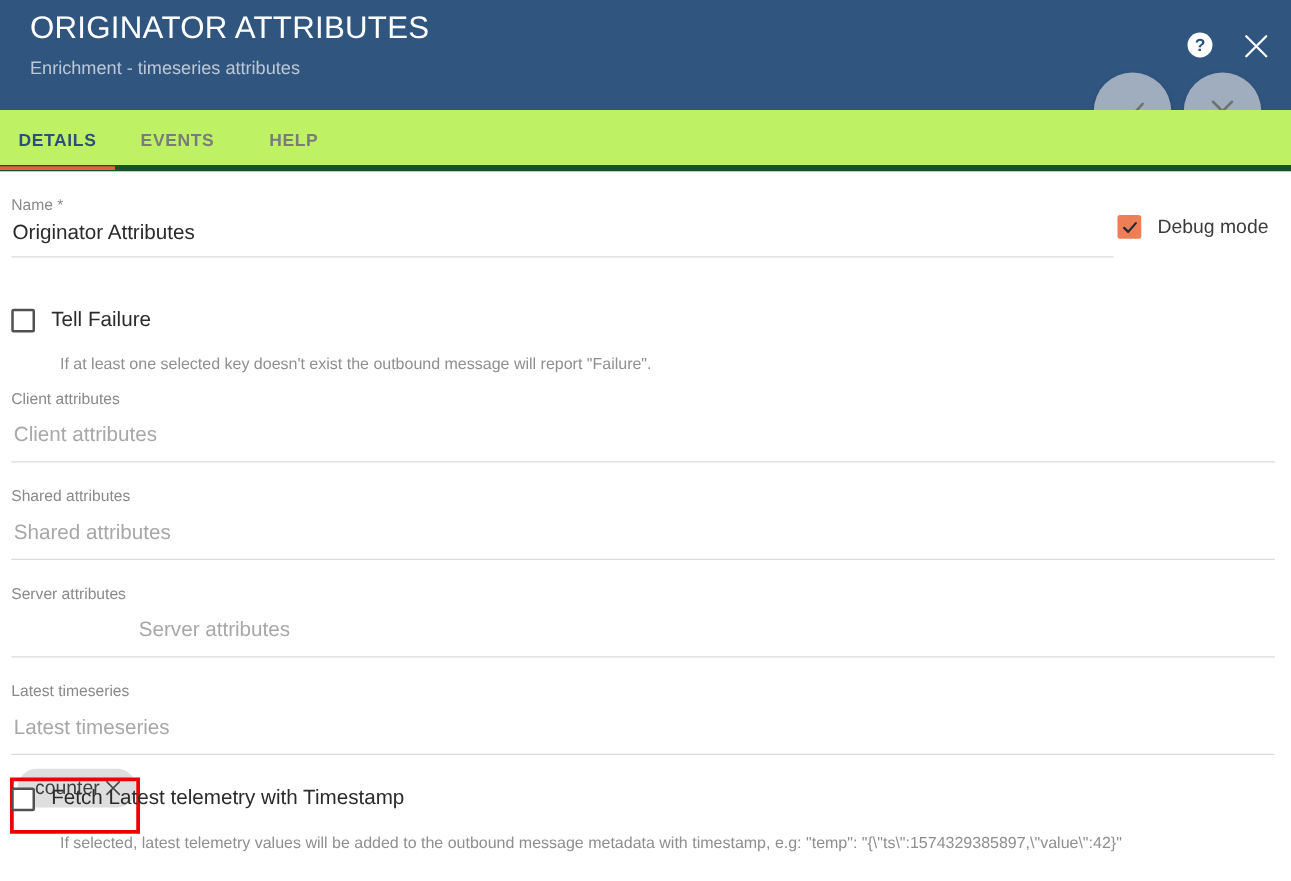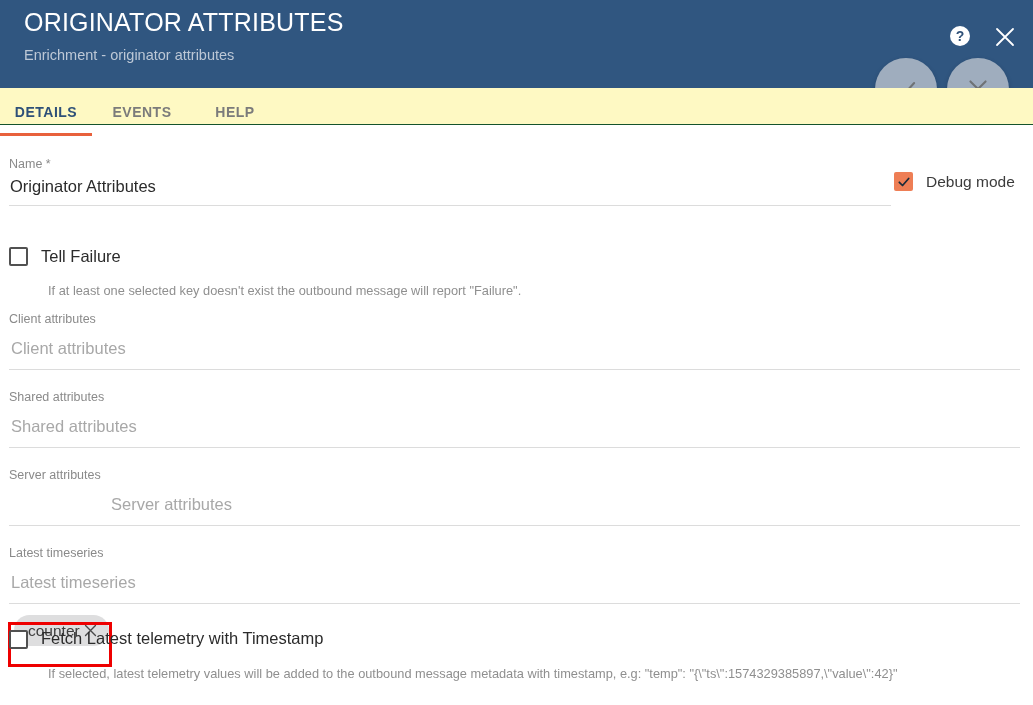--- a/index.html
+++ b/index.html
@@ -69,23 +69,23 @@
     border: none;
     box-shadow: 0 2px 5px rgba(0,0,0,0.18);
   }
   .fab-apply { left: 875px; top: 58px; }
   .fab-cancel { left: 947px; top: 58px; }
   .fab svg { display: block; }
 
   
   .tabs {
     position: absolute; top: 88px; left: 0;
-    width: 1033px; height: 37px;
-    background: #fef9c3;
-    border-bottom: 1px solid #14532d;
+    width: 1033px; height: 49px;
+    background: #bef264;
+    border-bottom: 5px solid #14532d;
   }
   .tab {
     position: absolute; top: 0; height: 48px;
     display: flex; align-items: center;
     font-size: 14px; font-weight: 600;
     letter-spacing: 0.5px;
     color: #7b7b7b;
     cursor: pointer;
     background: none; border: none;
     font-family: "Liberation Sans", sans-serif;
@@ -231,21 +231,21 @@
     pointer-events: none;
   }
 </style>
 </head>
 <body>
 
 <div class="app">
 
   <div class="header">
     <div class="header-title">ORIGINATOR ATTRIBUTES</div>
-    <div class="header-subtitle">Enrichment - originator attributes</div>
+    <div class="header-subtitle">Enrichment - timeseries attributes</div>
 
     <div class="help-icon-btn">
       <div class="help-circle">?</div>
     </div>
 
     <div class="close-icon-btn">
       <svg width="24" height="24" viewBox="0 0 24 24">
         <path d="M4 4 L20 20 M20 4 L4 20" stroke="#ffffff" stroke-width="1.8" fill="none" stroke-linecap="round"></path>
       </svg>
     </div>

